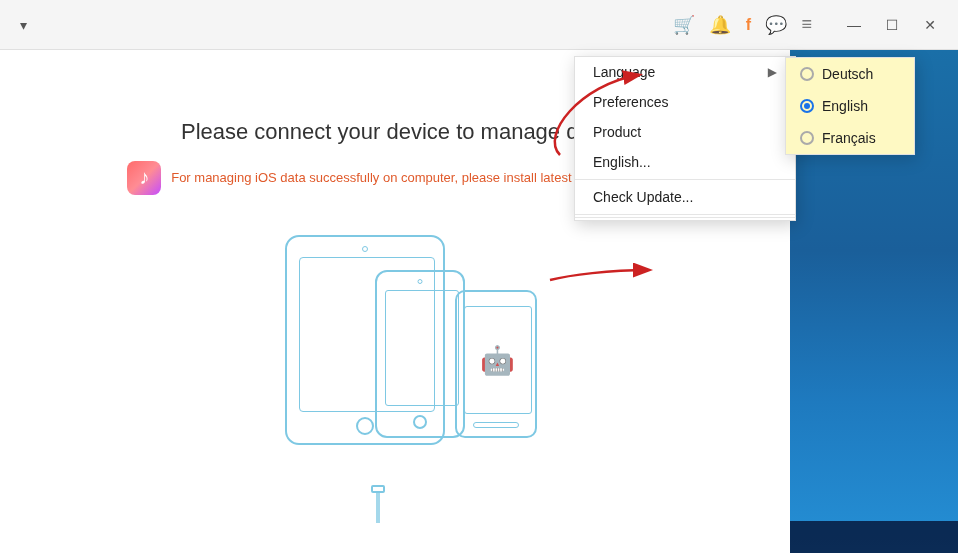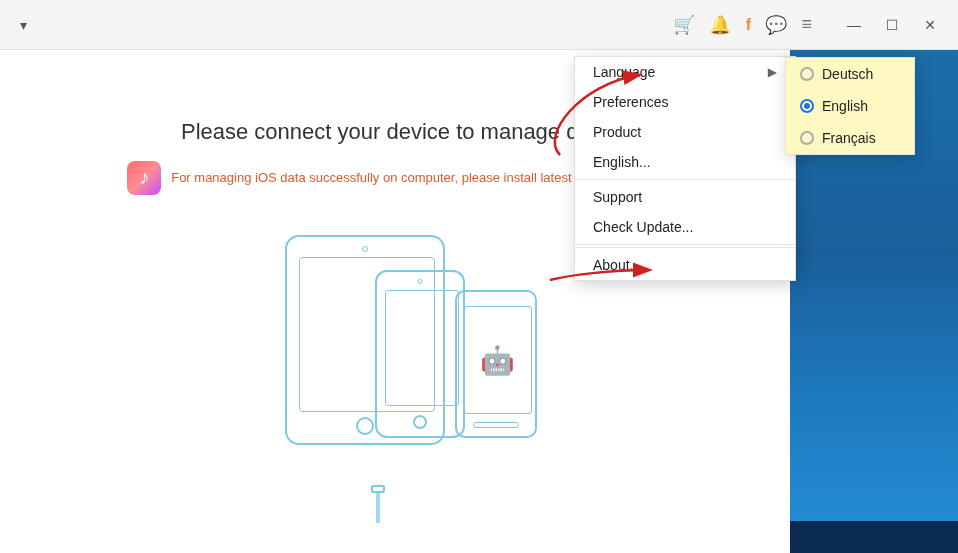--- a/index.html
+++ b/index.html
@@ -469,30 +469,24 @@
     <span>Preferences</span>
   </div>
   <div class="menu-item">
     <span>Product</span>
   </div>
   <div class="menu-item">
     <span>English...</span>
   </div>
   <div class="menu-divider"></div>
   <div class="menu-item">
-    <span>Support</span>
-  </div>
-  <div class="menu-item">
     <span>Check Update...</span>
   </div>
   <div class="menu-divider"></div>
   <div class="menu-divider"></div>
-  <div class="menu-item">
-    <span>About...</span>
-  </div>
 </div>
 
 <svg class="arrow-svg" style="left:480px; top:55px;" width="185" height="110" viewBox="0 0 185 110">
   <defs>
     <marker id="arrowhead1" markerWidth="8" markerHeight="6" refX="6" refY="3" orient="auto">
       <polygon points="0 0, 8 3, 0 6" fill="#cc2222"></polygon>
     </marker>
   </defs>
 
   <path d="M 80,100 C 60,80 100,30 158,20" stroke="#cc2222" stroke-width="2.5" fill="none" marker-end="url(#arrowhead1)"></path>

